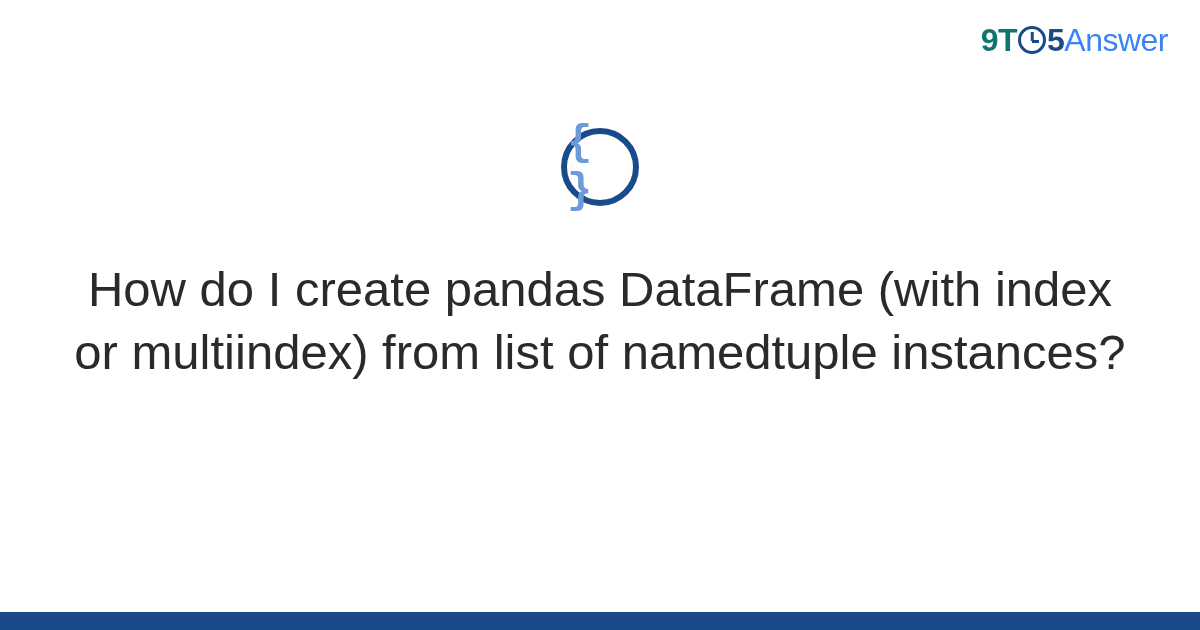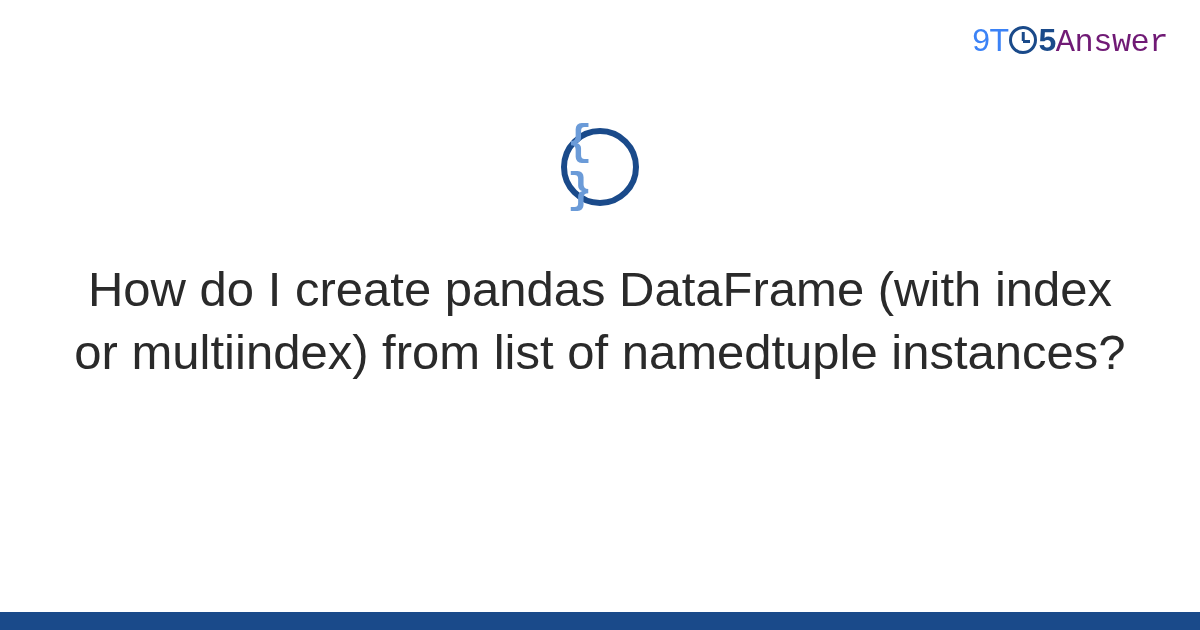--- a/index.html
+++ b/index.html
@@ -17,22 +17,22 @@
     }
     .brand {
       position: absolute;
       top: 22px;
       right: 32px;
       font-size: 32px;
       font-weight: 600;
       letter-spacing: -0.5px;
     }
     .brand .nine-t {
-      color: #3b82f6;
-      font-weight: 400;
+      color: #0f766e;
+      font-weight: 700;
     }
     .brand .clock {
       display: inline-flex;
       align-items: center;
       justify-content: center;
       width: 28px;
       height: 28px;
       border: 3px solid #1a4a8a;
       border-radius: 50%;
       position: relative;
@@ -56,23 +56,22 @@
       height: 2.5px;
       background: #1a4a8a;
       top: 11px;
       left: 50%;
     }
     .brand .five {
       color: #1a4a8a;
       font-weight: 700;
     }
     .brand .answer {
-      color: #701a75;
+      color: #3b82f6;
       font-weight: 400;
-      font-family: Liberation Mono, monospace;
     }
     .content {
       position: absolute;
       top: 128px;
       left: 0;
       right: 0;
       display: flex;
       flex-direction: column;
       align-items: center;
       padding: 0 60px;

